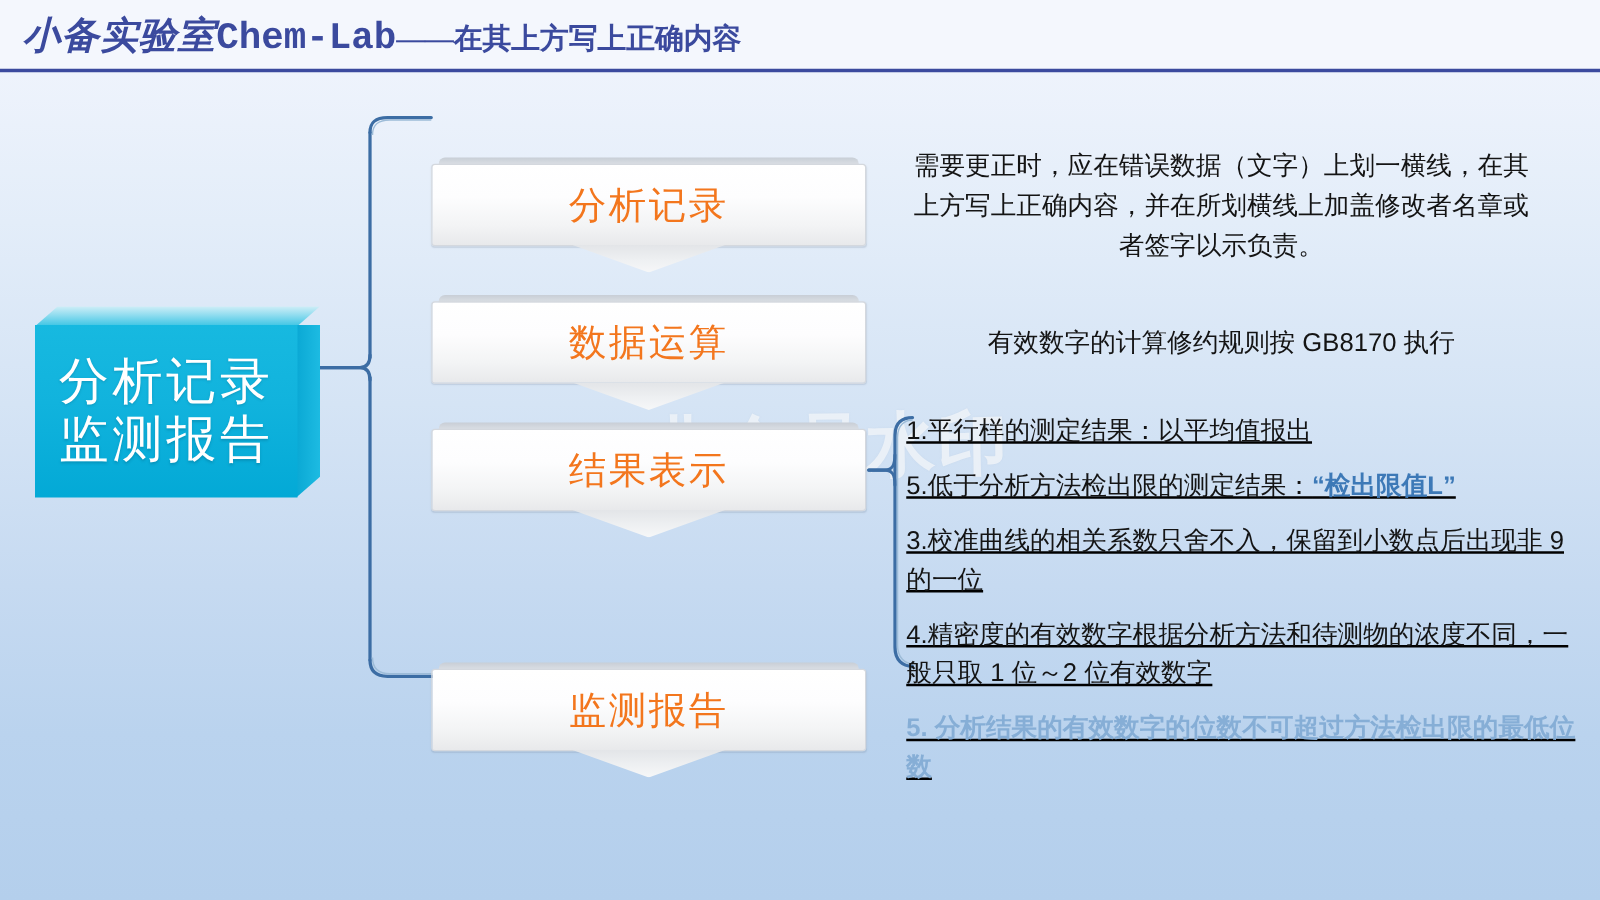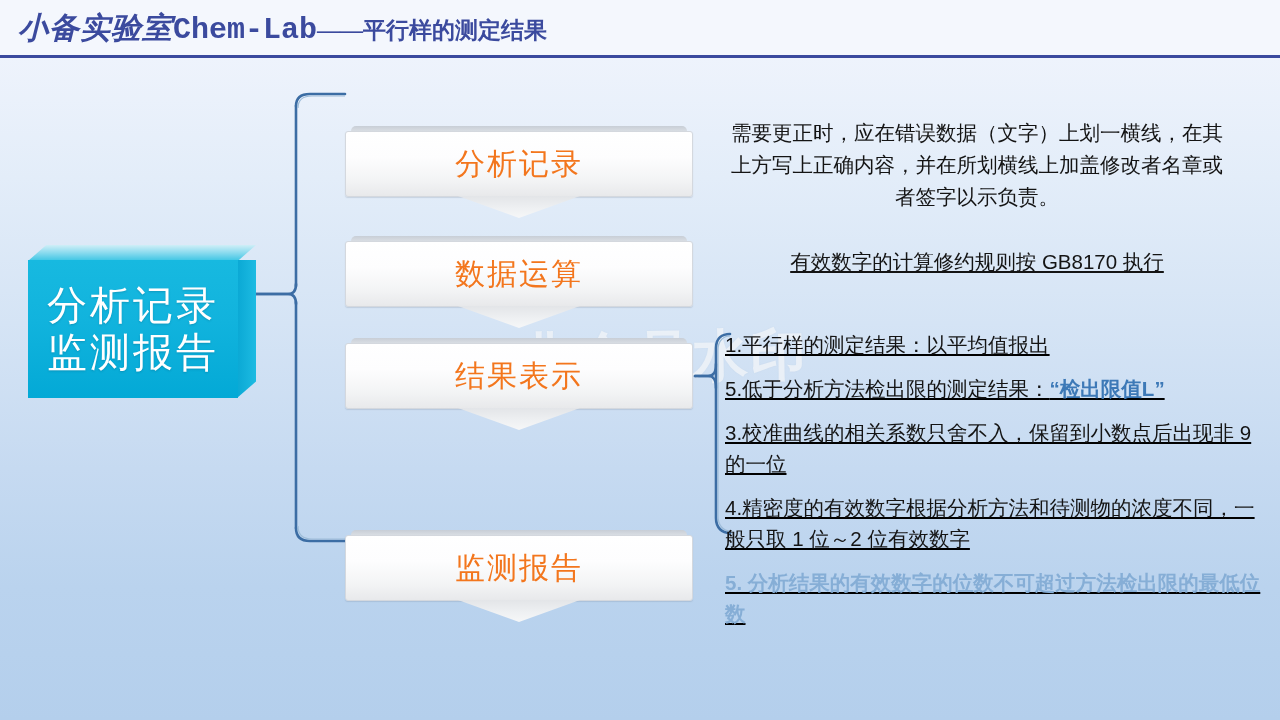--- a/index.html
+++ b/index.html
@@ -157,21 +157,21 @@
   
   .rtext {
     position:absolute;
     color:#141414;
     font-size:20.5px;
     line-height:32px;
     letter-spacing:0px;
     text-align:center;
   }
   #rt-0 { left:727px; top:59px;  width:500px; }
-  #rt-1 { left:727px; top:188px; width:500px;text-decoration:underline; }
+  #rt-1 { left:727px; top:201px; width:500px; }
 
   #rlist {
     position:absolute; left:725px; top:271px; width:545px;text-decoration:underline;
   }
   .rli {
     color:#141414;
     font-size:20.5px;
     line-height:31px;
     margin-bottom:13px;
   }
@@ -185,21 +185,21 @@
     text-indent:0;
   }
 </style>
 </head>
 <body>
 
 <div id="slide">
 
   <div id="header">
     <div id="header-title">
-      <span class="brand-cn">小备实验室</span><span class="brand-en">Chem-Lab</span><span class="tagline">——</span><span class="tagline">平行样的测定结果</span>
+      <span class="brand-cn">小备实验室</span><span class="brand-en">Chem-Lab</span><span class="tagline">——</span><span class="tagline">在其上方写上正确内容</span>
     </div>
   </div>
   <div id="header-rule"></div>
 
   <div id="stage">
 
     <div id="watermark">非会员水印</div>
 
     <svg id="left-bracket" viewBox="0 0 1280 662" preserveAspectRatio="none">
       <g fill="none" stroke="#3c6da4" stroke-width="2.6" stroke-linecap="round">

